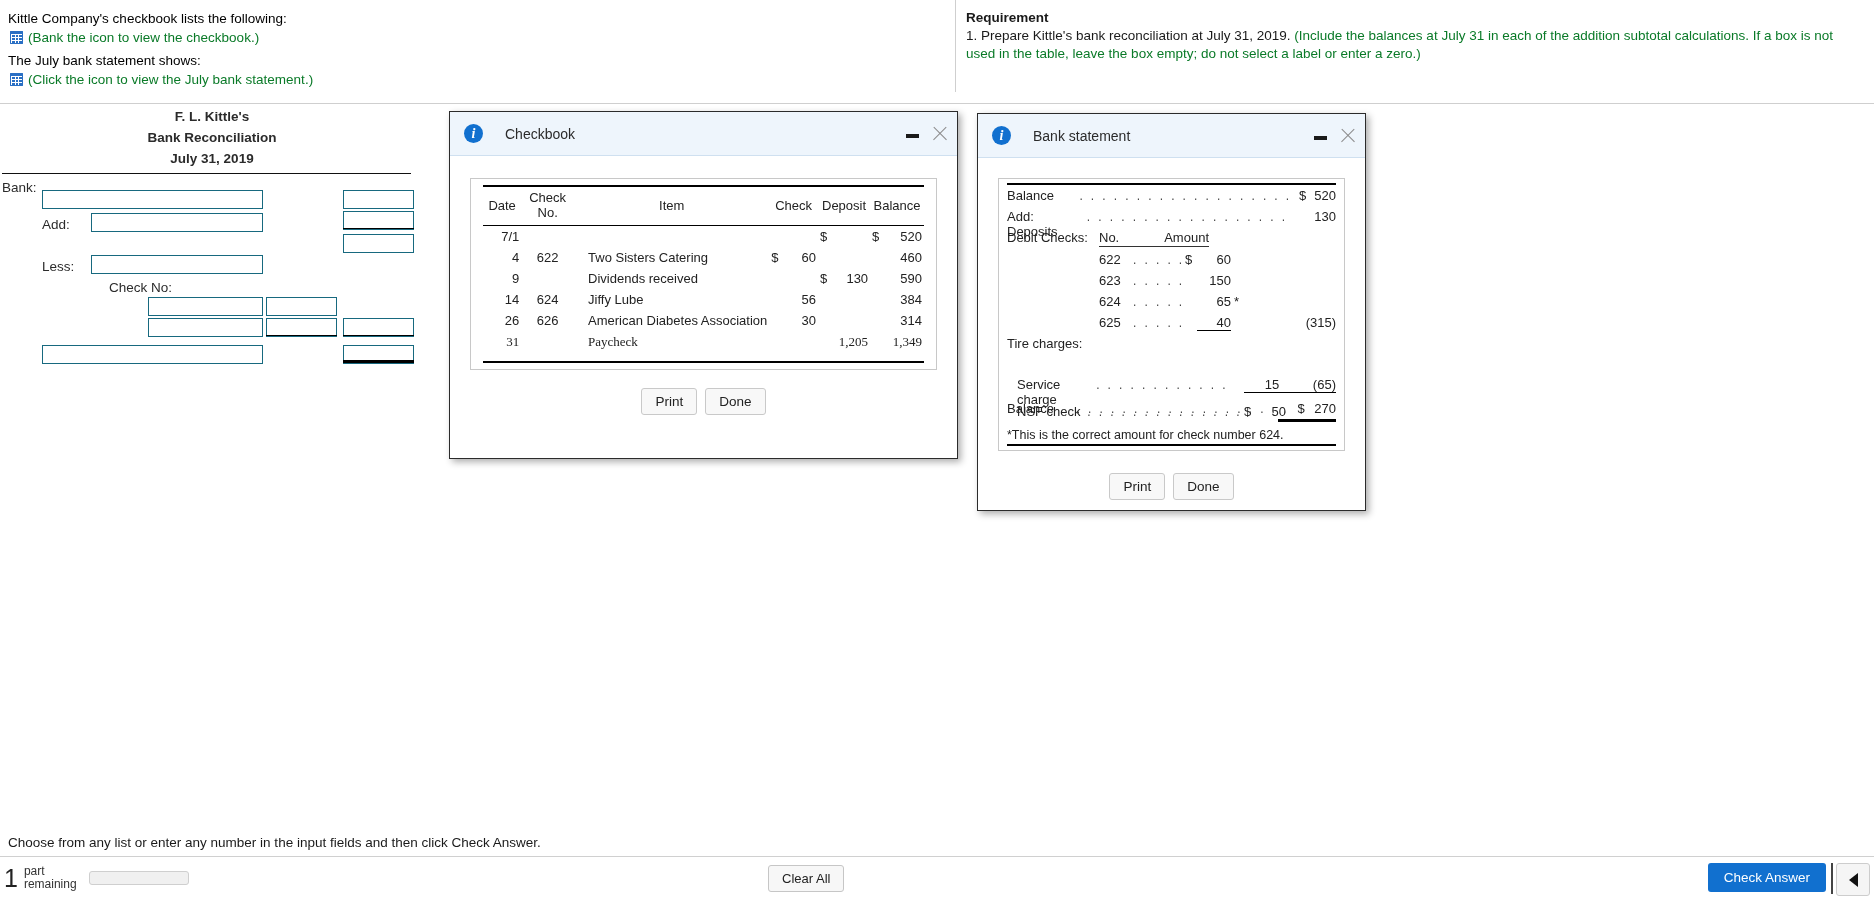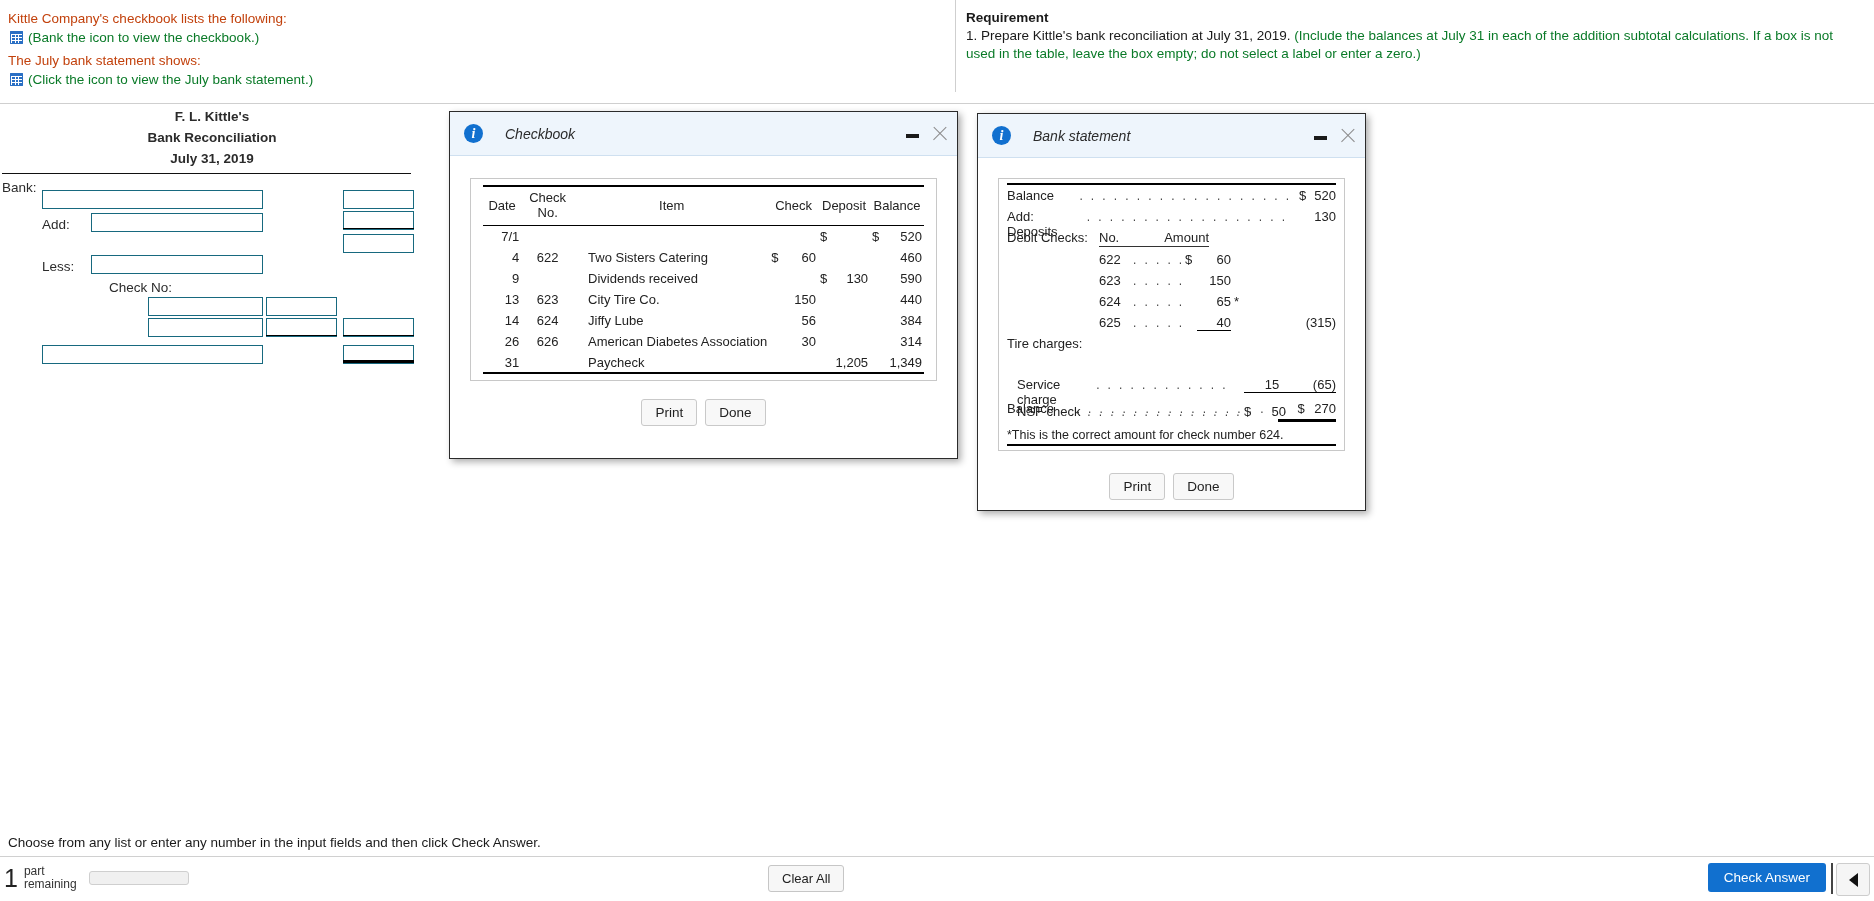--- a/index.html
+++ b/index.html
@@ -26,21 +26,21 @@
     border-bottom: 1px solid #cfcfcf;
     box-sizing: border-box;
   }
   #problem-text {
     position: absolute;
     left: 8px; top: 9px;
     width: 940px;
   }
   #problem-text .line {
     font-size: 13.5px;
-    color: #c2410c;
+    color: #000000;
     line-height: 19px;
     margin-bottom: 2px;
   }
   .icon-link {
     display: flex;
     align-items: center;
     gap: 5px;
     margin: 2px 0 6px 2px;
   }
   .grid-icon {
@@ -159,21 +159,20 @@
     font-style: italic;
     display: flex;
     align-items: center;
     justify-content: center;
     flex: 0 0 auto;
   }
   .dlg-title-text {
     margin-left: 22px;
     font-size: 14px;
     color: #2b2b2b;
-    font-style: italic;
   }
   .dlg-ctrls {
     margin-left: auto;
     display: flex;
     align-items: center;
     gap: 12px;
   }
   .min-btn {
     width: 13px; height: 4px;
     background: #1a1a1a;
@@ -229,21 +228,21 @@
   table.cb th {
     font-weight: normal;
     padding: 3px 2px 5px 2px;
     border-top: 2.6px solid #000;
     border-bottom: 1.2px solid #000;
   }
   table.cb td {
     padding: 3px 2px;
     white-space: nowrap;
   }
-  table.cb tr.last td { border-bottom: 2.8px solid #000; padding-bottom: 2px; }
+  table.cb tr.last td { border-bottom: 2.8px solid #000; padding-bottom: 11px; font-family: Liberation Serif, serif; }
   .ta-r { text-align: right; }
   .ta-c { text-align: center; }
   .ta-l { text-align: left; }
 
   
   .bs-wrap {
     font-size: 13px;
     color: #222;
     position: relative;
   }
@@ -474,30 +473,20 @@
               <td class="ta-r">9</td>
               <td class="ta-c"></td>
               <td class="ta-l" style="padding-left:14px">Dividends received</td>
               <td class="ta-r">
                 <span style="float:left"></span>
               </td>
               <td class="ta-r"><span style="float:left">$</span>130</td>
               <td class="ta-r"><span style="float:left"></span>590</td>
             </tr>
             <tr>
-              <td class="ta-r">13</td>
-              <td class="ta-c">623</td>
-              <td class="ta-l" style="padding-left:14px">City Tire Co.</td>
-              <td class="ta-r"><span style="float:left"></span>150</td>
-              <td class="ta-r">
-                <span style="float:left"></span>
-              </td>
-              <td class="ta-r"><span style="float:left"></span>440</td>
-            </tr>
-            <tr>
               <td class="ta-r">14</td>
               <td class="ta-c">624</td>
               <td class="ta-l" style="padding-left:14px">Jiffy Lube</td>
               <td class="ta-r"><span style="float:left"></span>56</td>
               <td class="ta-r">
                 <span style="float:left"></span>
               </td>
               <td class="ta-r"><span style="float:left"></span>384</td>
             </tr>
             <tr>

